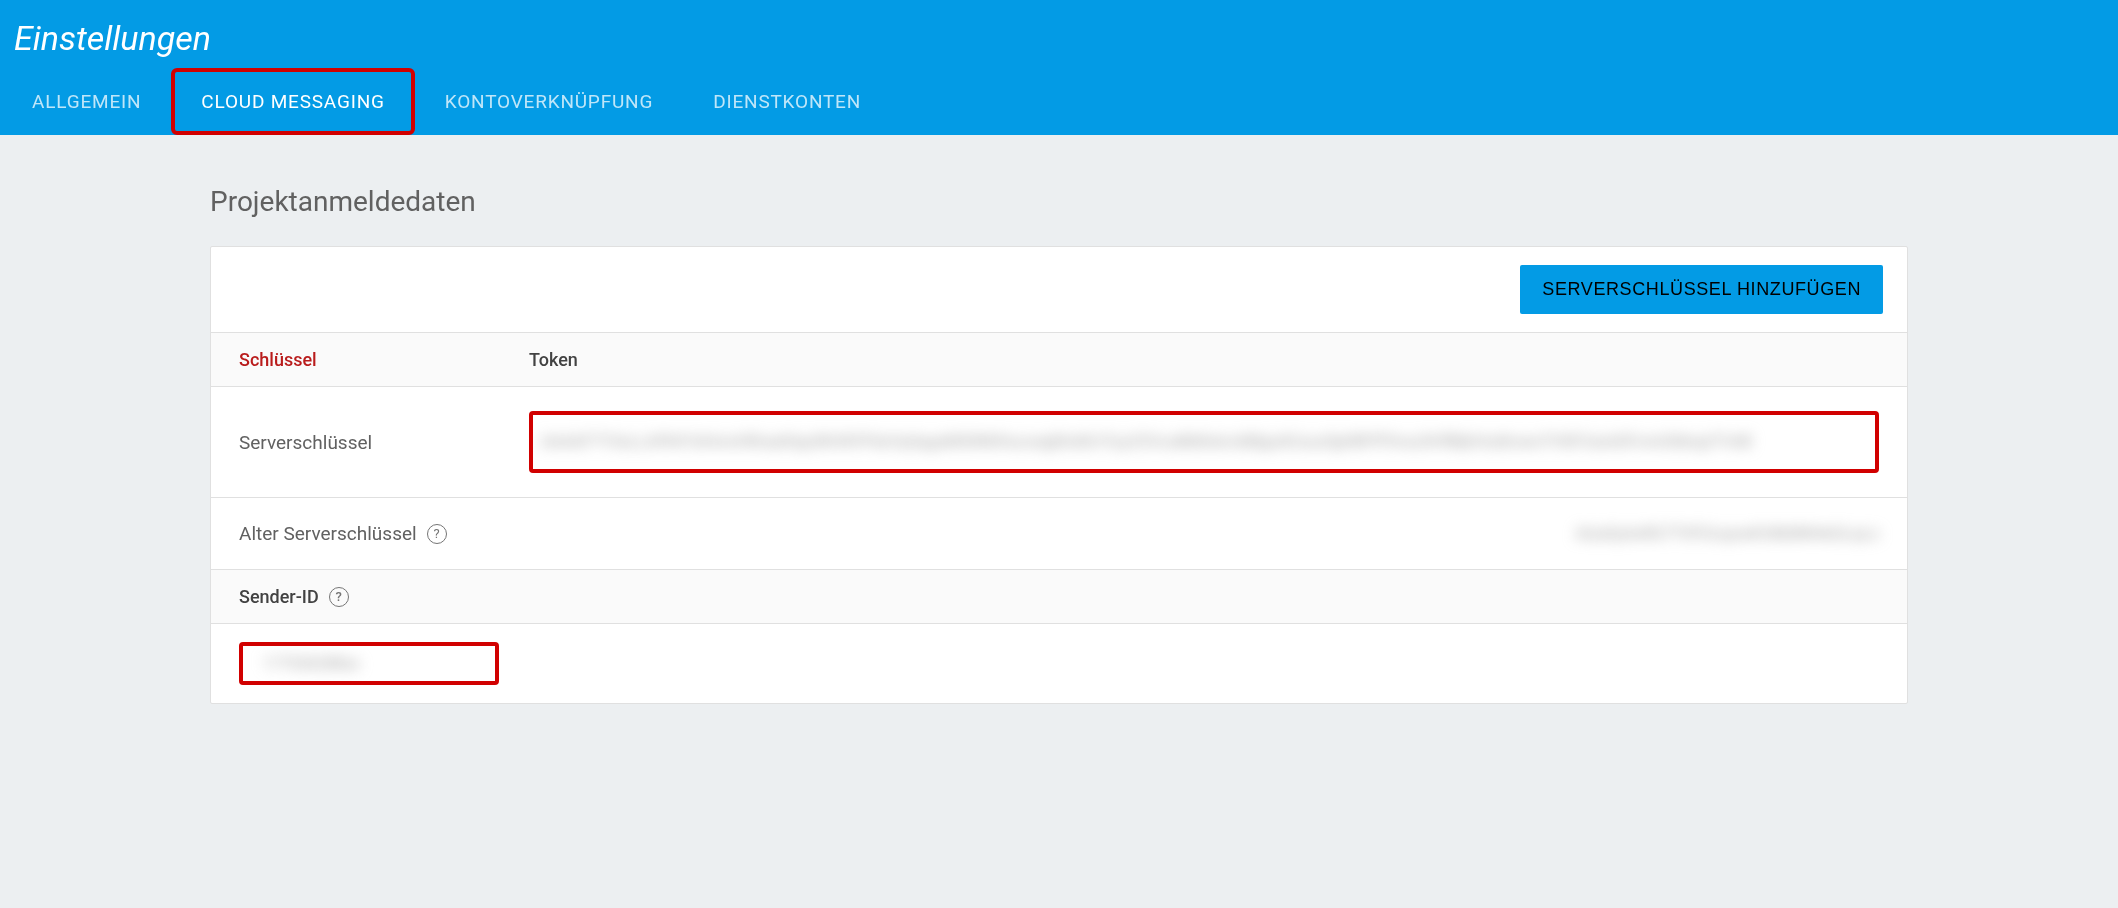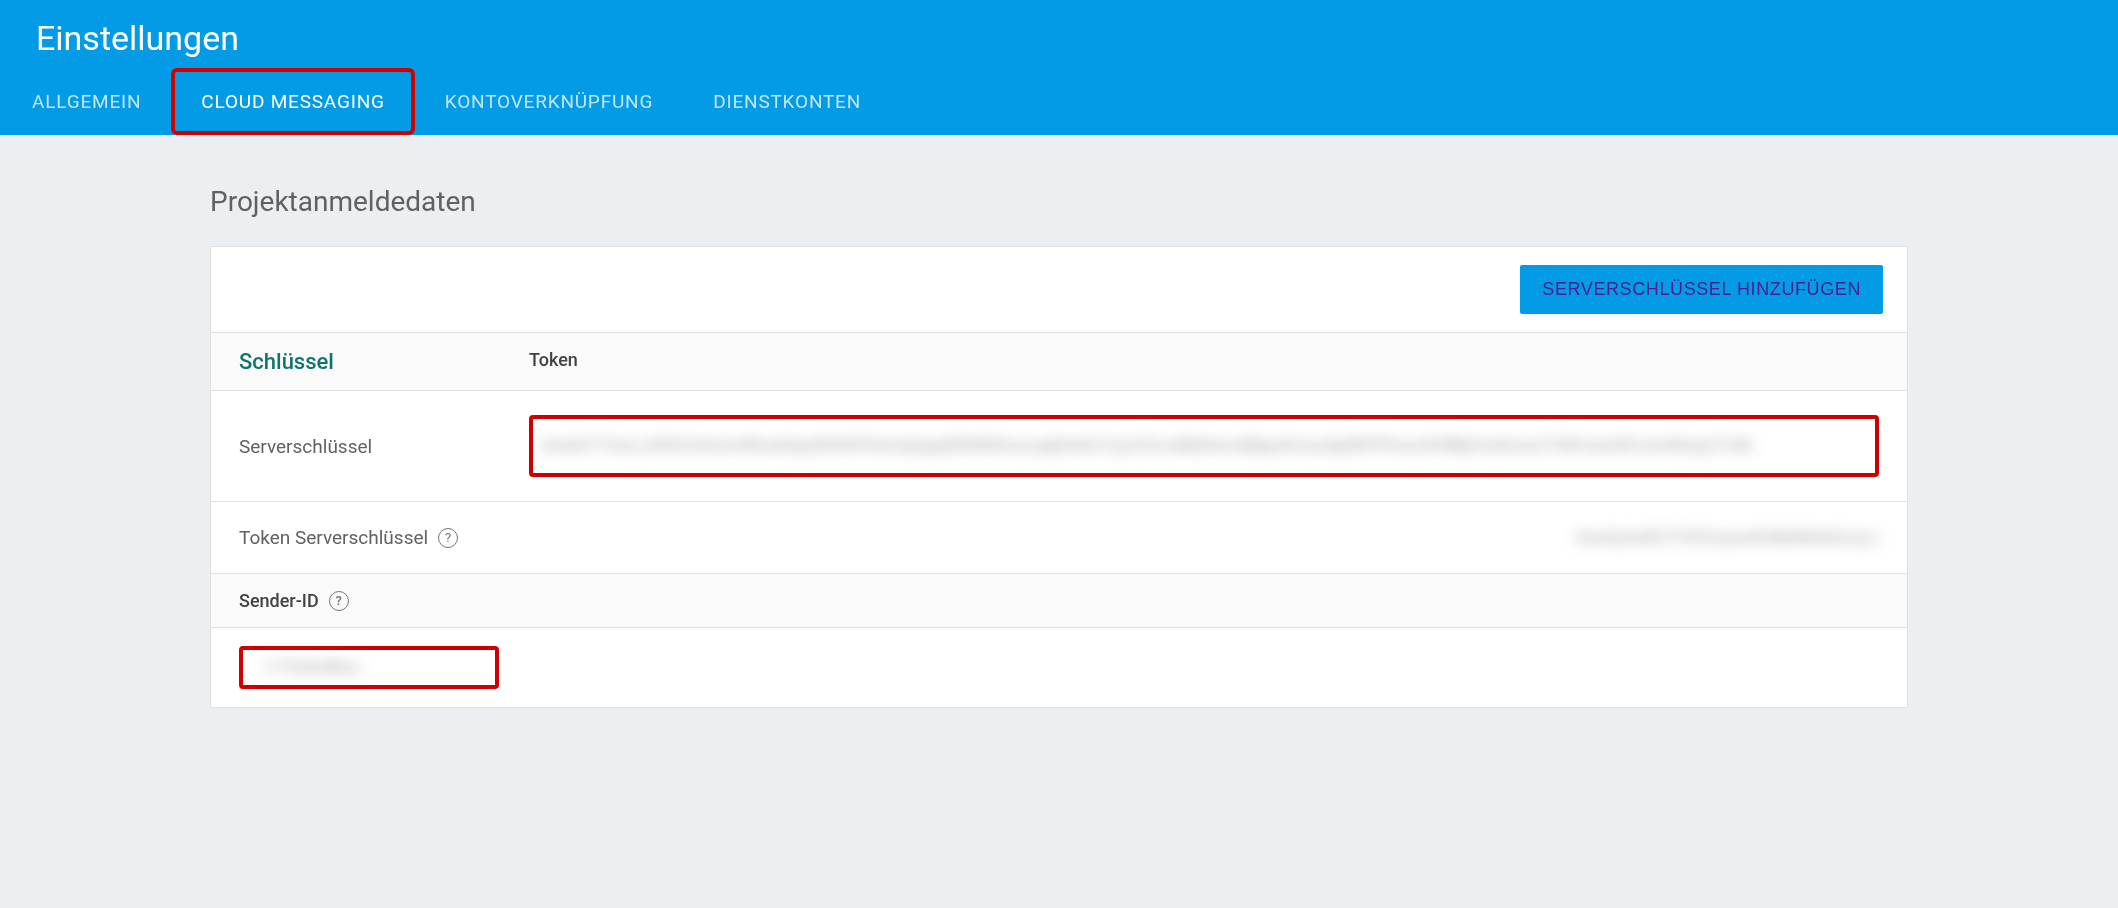--- a/index.html
+++ b/index.html
@@ -9,21 +9,22 @@
       width: 2118px;
     }
     .header {
       background: #039be5;
       color: #fff;
       padding: 0;
     }
     .page-title {
       font-size: 34px;
       font-weight: 400;
-      padding: 18px 32px 10px 36px;
+      padding: 18px 32px 10px 14px;
+      font-style: italic;
     }
     .tabs {
       display: flex;
       gap: 0;
       padding: 0 32px;
     }
     .tab {
       padding: 22px 30px;
       font-size: 19px;
       font-weight: 400;
@@ -55,39 +56,39 @@
       border-radius: 2px;
     }
     .card-header-row {
       padding: 18px 24px;
       display: flex;
       justify-content: flex-end;
       border-bottom: 1px solid #e0e0e0;
     }
     .btn-primary {
       background: #039be5;
-      color: #4c1d95;
+      color: #000000;
       border: none;
       padding: 14px 22px;
       font-size: 18px;
       font-weight: 500;
       letter-spacing: 0.6px;
       cursor: pointer;
       border-radius: 2px;
     }
     .table-header {
       display: flex;
       padding: 16px 28px;
       border-bottom: 1px solid #e0e0e0;
       background: #fafafa;
     }
     .col-key {
       width: 290px;
-      font-size: 22px;
-      color: #0f766e;
+      font-size: 18px;
+      color: #b91c1c;
       font-weight: 500;
     }
     .col-token {
       flex: 1;
       font-size: 18px;
       color: #424242;
       font-weight: 500;
     }
     .table-row {
       display: flex;
@@ -193,21 +194,21 @@
       </div>
       <div class="row-value">
         <div class="blurred-box">
           <div class="blurred-text">AAAAFTY3oLLAPA91bHnmHRnadHpyWlrWVPdsVqHpgxMS0N0HucxwjjtKsKb1FyyCEVcuMb8ckrckBtjpzKUuszfgHBFfFfmxzXHfBljhHzdlrownTHSFUsshSFnmiOlbtrgVTvhB</div>
         </div>
       </div>
     </div>
 
     <div class="table-row">
       <div class="row-label">
-        <span>Token Serverschlüssel</span>
+        <span>Alter Serverschlüssel</span>
         <span class="help-icon">?</span>
       </div>
       <div class="row-value">
         <span class="blurred-text-inline">AIzaSyAxRG7THFGrujowKUMdNhhkGLqLo</span>
       </div>
     </div>
 
     <div class="section-divider">
       <span>Sender-ID</span>
       <span class="help-icon">?</span>

